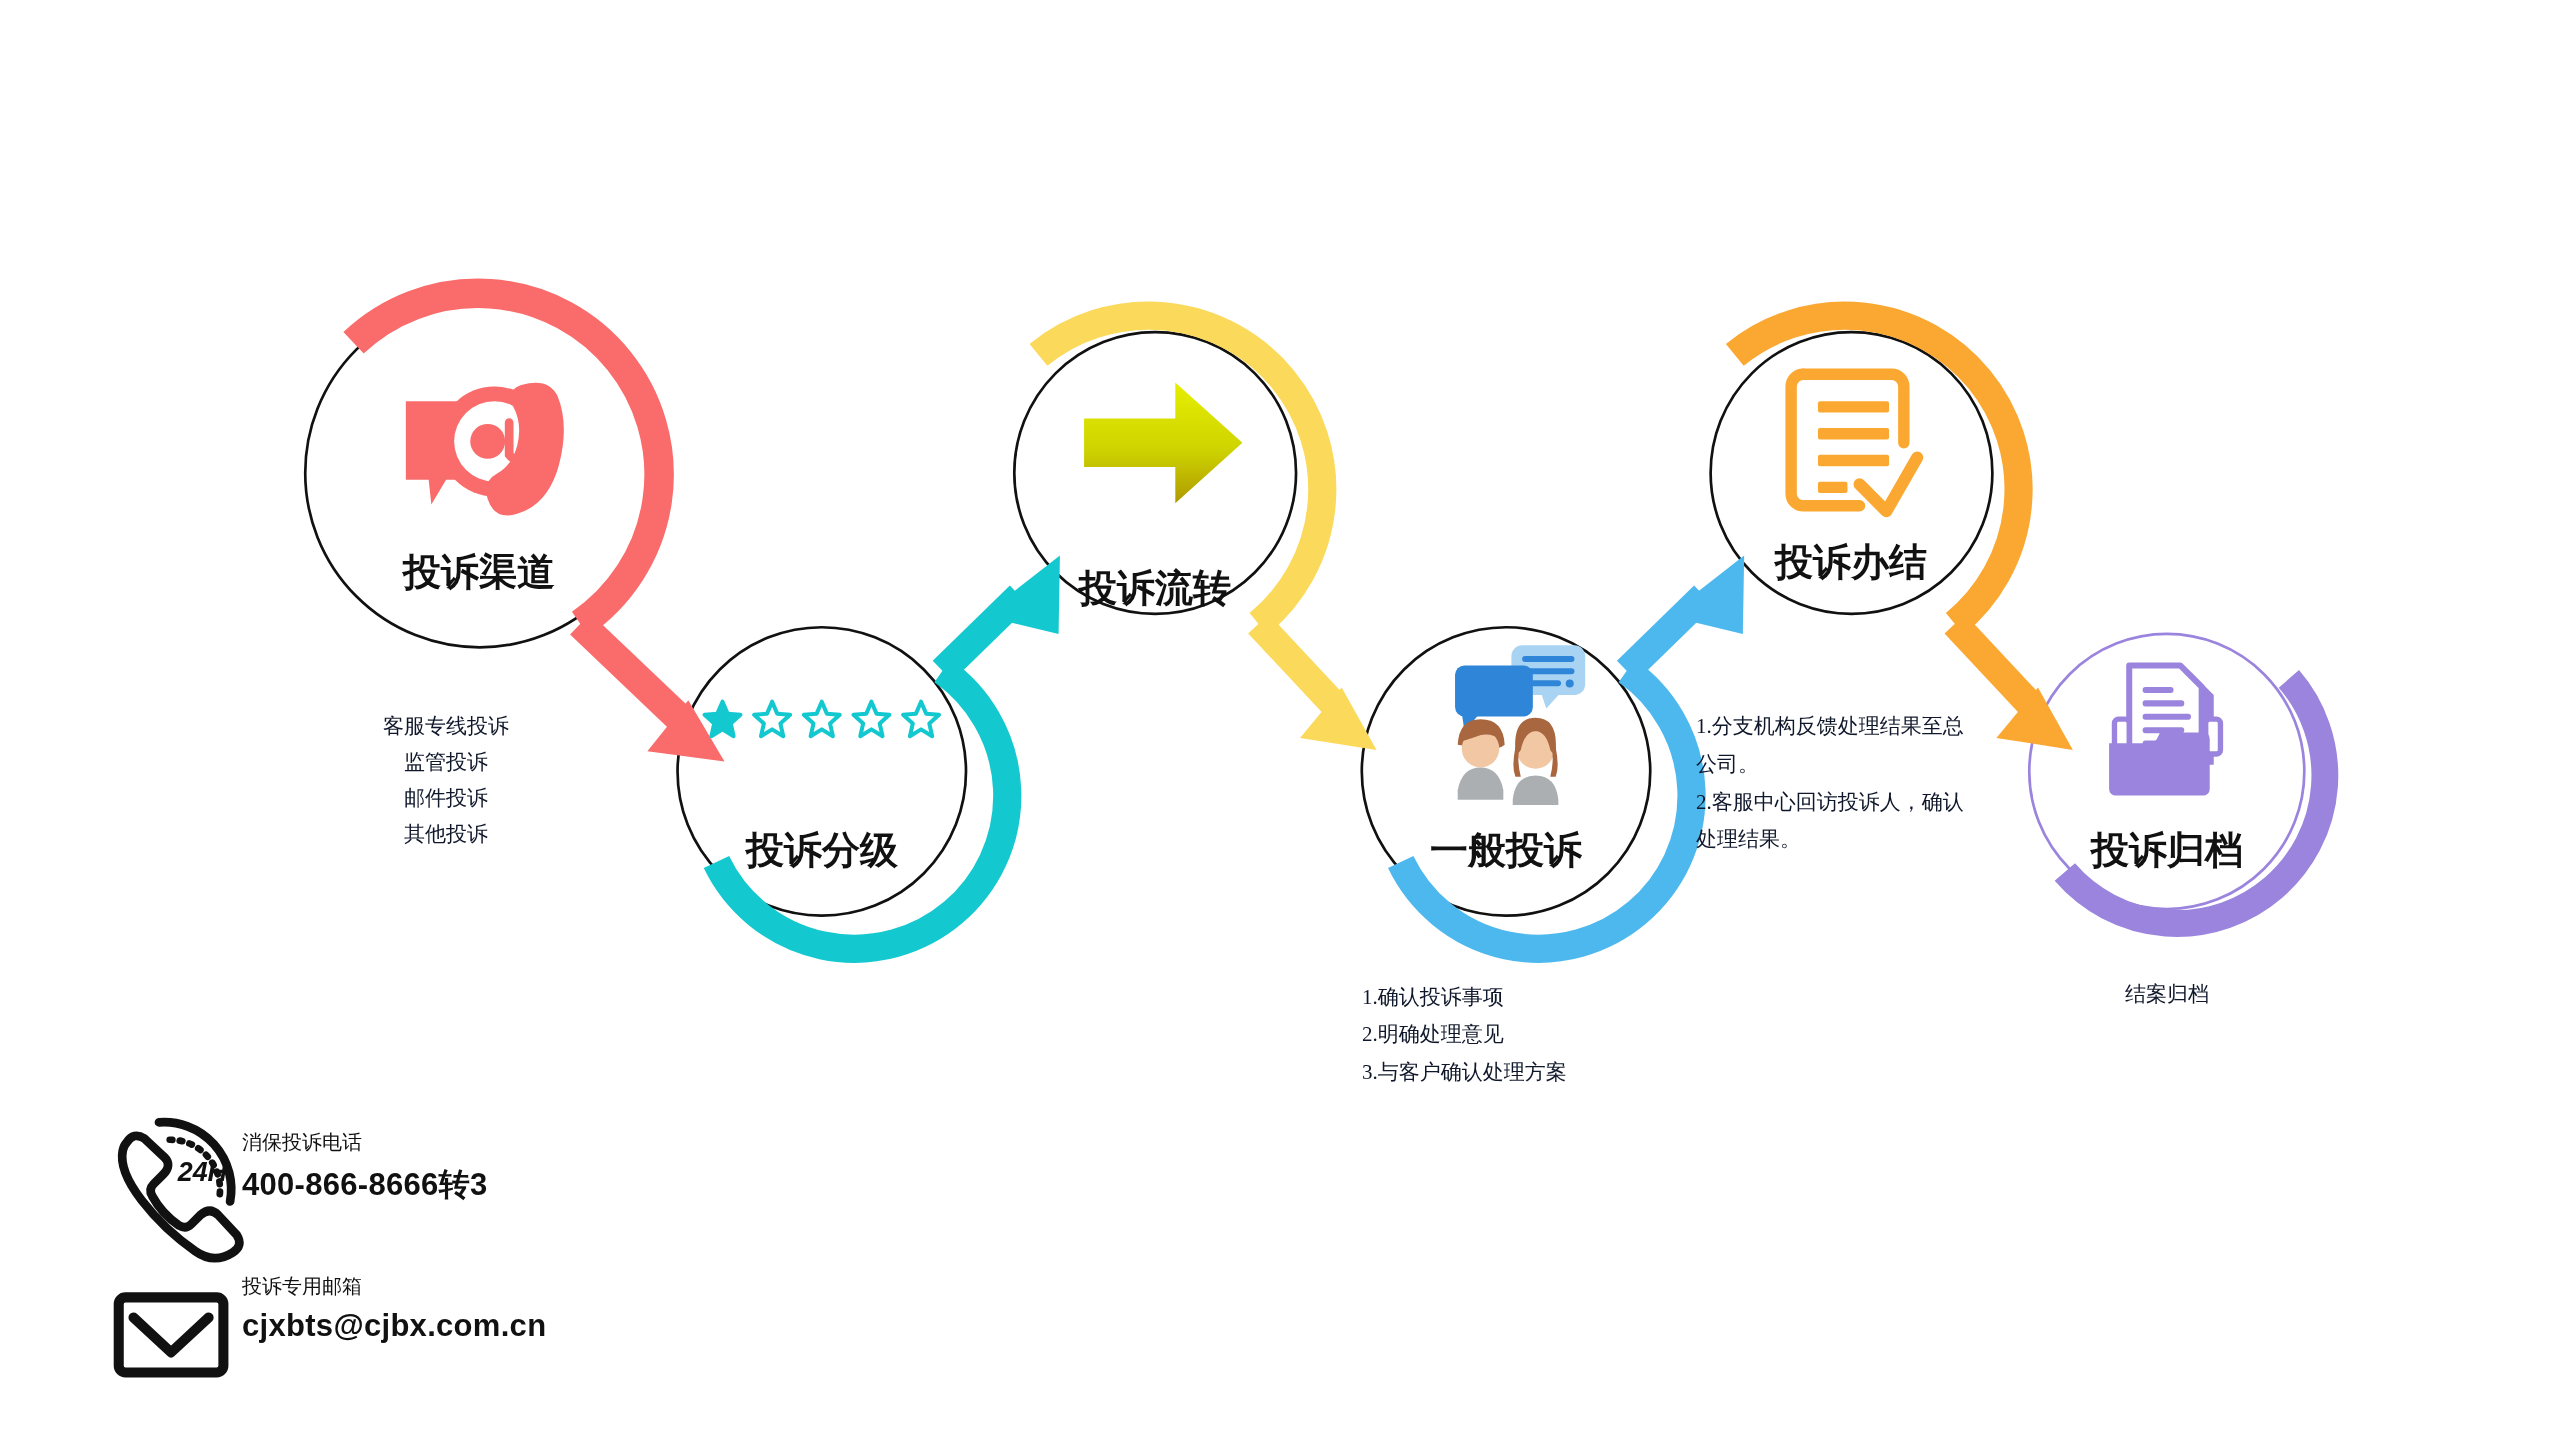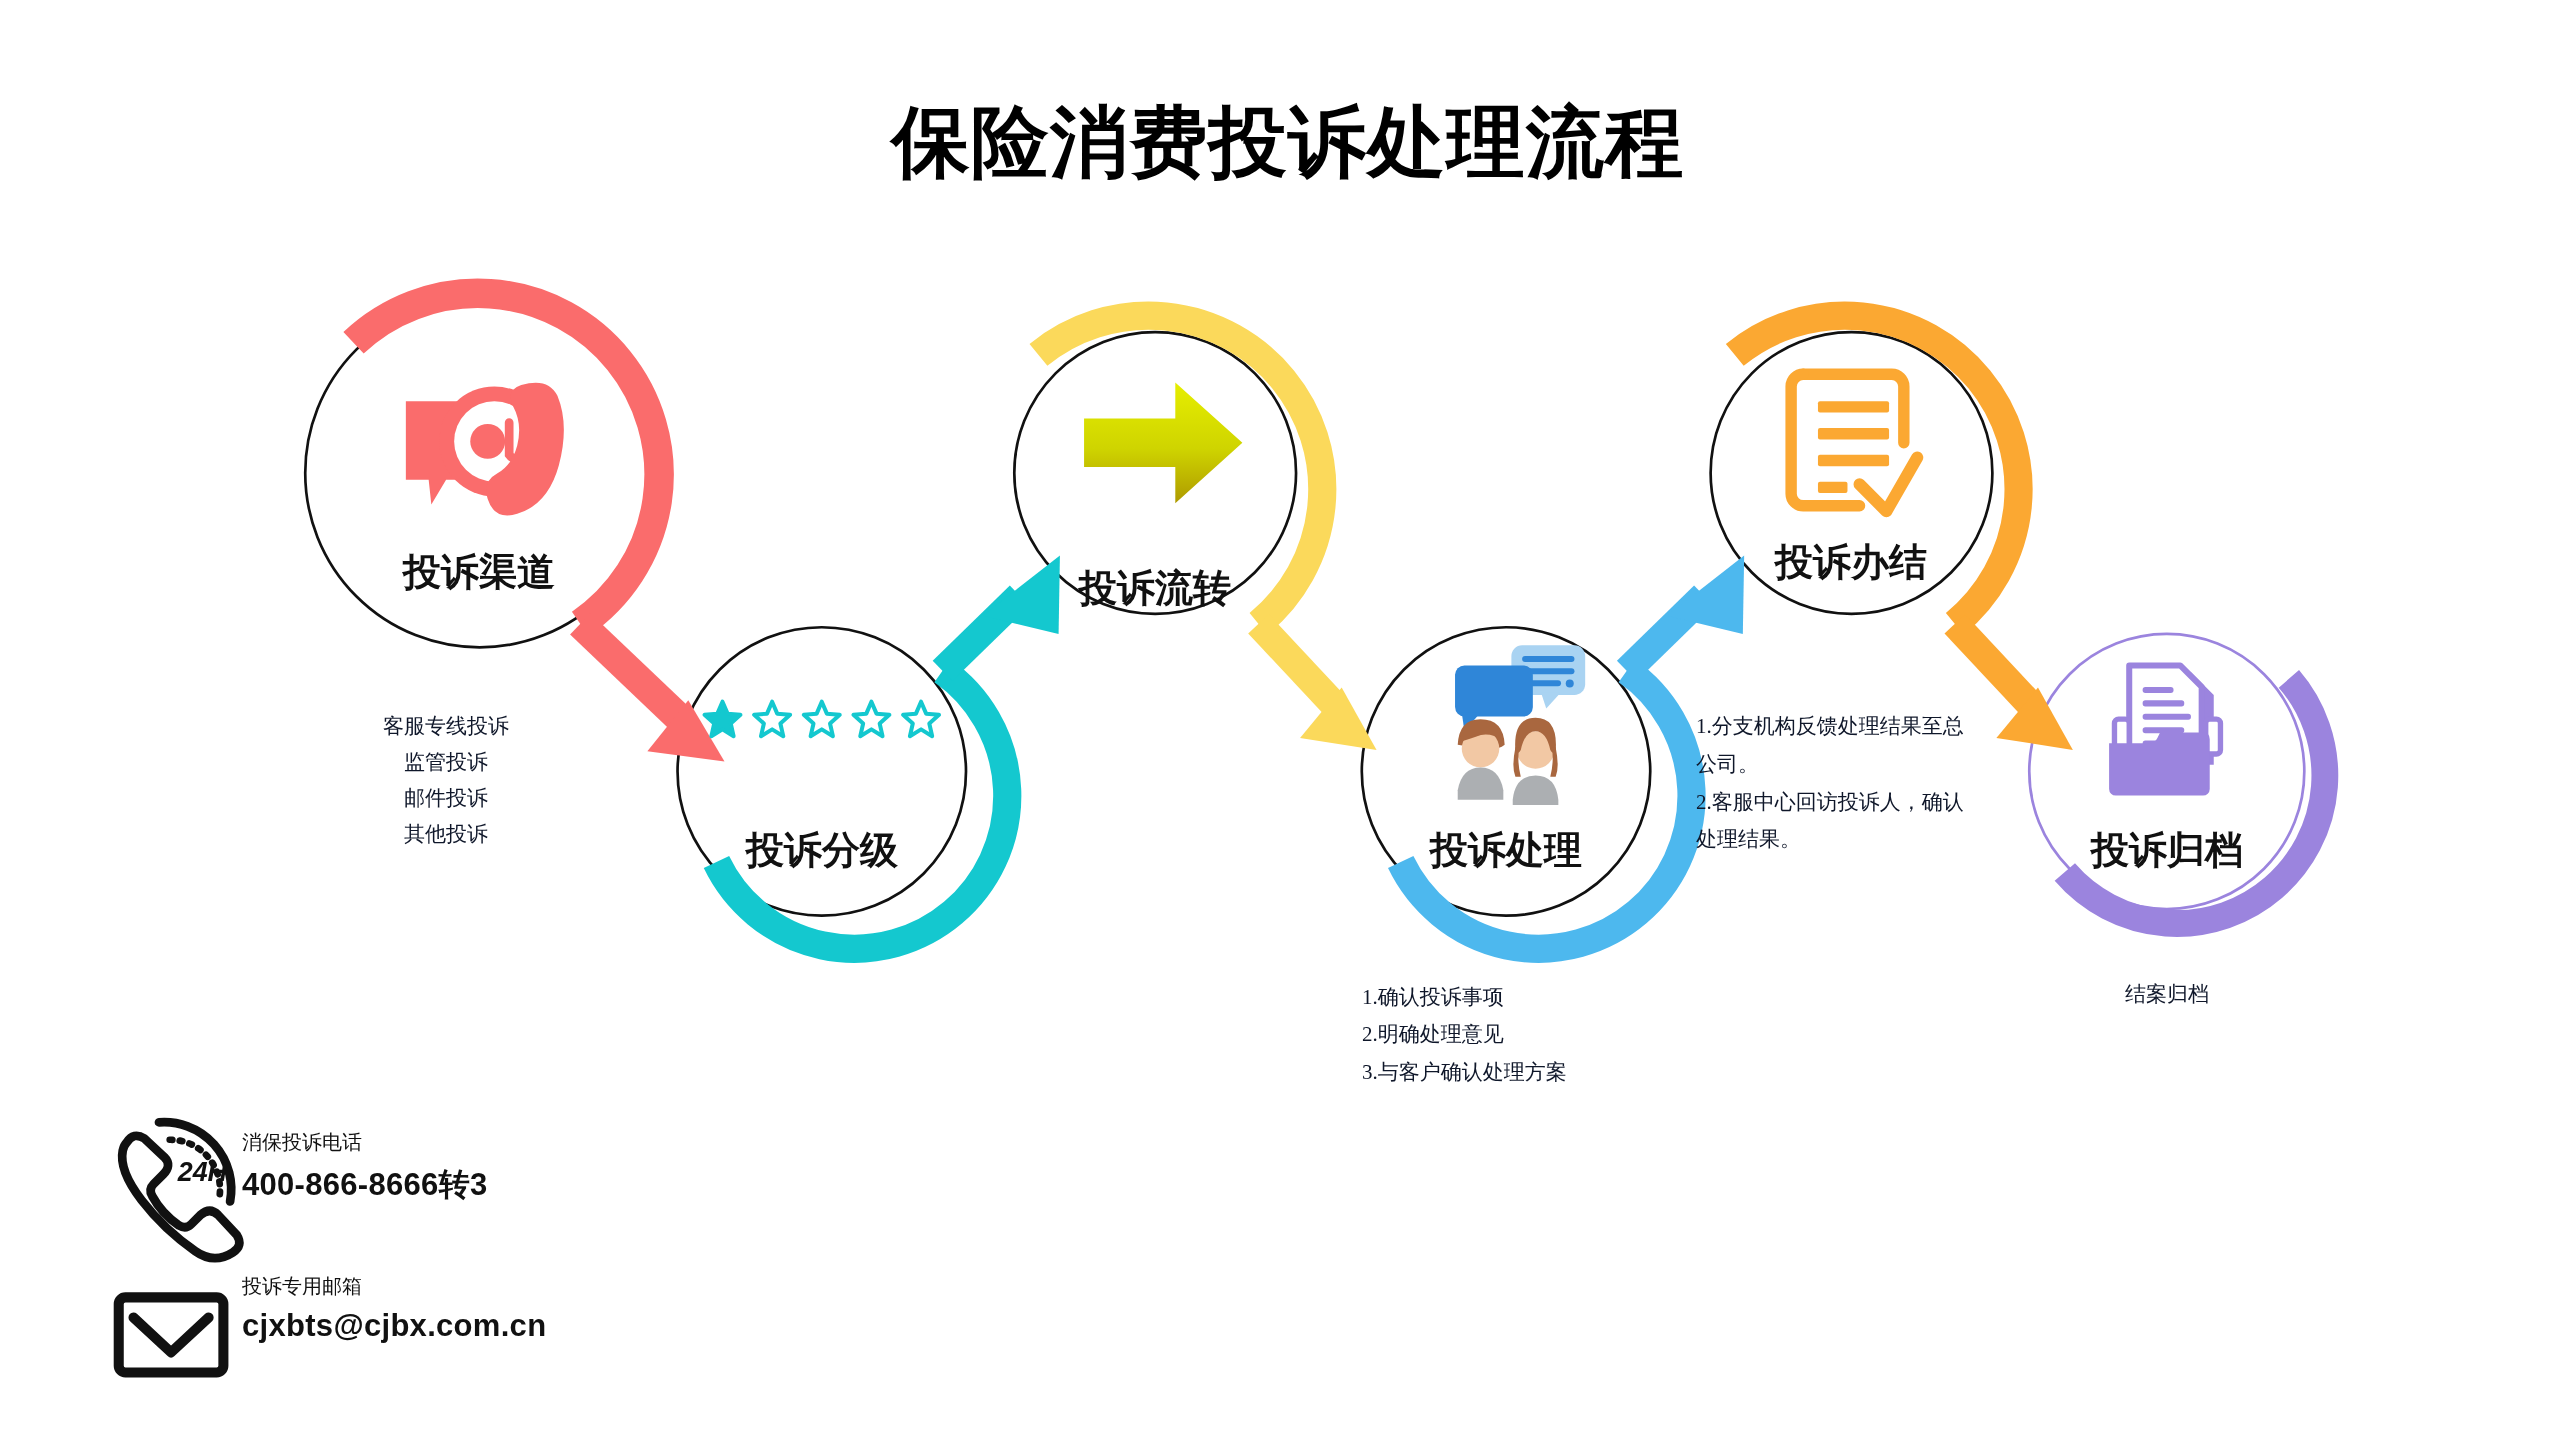--- a/index.html
+++ b/index.html
@@ -188,26 +188,25 @@
       <path d="M -2 -46 a 74 74 0 0 1 74 86" fill="none" stroke="#111" stroke-width="10" stroke-dasharray="4 11" stroke-linecap="round"></path>
       <text x="10" y="16" font-family="Liberation Sans, sans-serif" font-size="40" font-weight="bold" font-style="italic" fill="#111">24H</text>
     </g>
 
     <g transform="translate(255,1990)">
       <rect x="-78" y="-56" width="156" height="112" rx="10" fill="none" stroke="#111" stroke-width="15"></rect>
       <path d="M -56 -26 L 0 26 L 56 -26" fill="none" stroke="#111" stroke-width="15" stroke-linecap="round" stroke-linejoin="round"></path>
     </g>
   </svg>
 
-  <div class="page-title">保险消费投诉处理流程</div>
 
   <div class="node-label" style="left:345px;top:547px;width:268px;">投诉渠道</div>
   <div class="node-label" style="left:688px;top:825px;width:268px;">投诉分级</div>
   <div class="node-label" style="left:1021px;top:547px;width:268px;margin-top:16px;">投诉流转</div>
-  <div class="node-label" style="left:1372px;top:825px;width:268px;">投诉处理</div>
+  <div class="node-label" style="left:1372px;top:825px;width:268px;">一般投诉</div>
   <div class="node-label" style="left:1717px;top:537px;width:268px;">投诉办结</div>
   <div class="node-label" style="left:2033px;top:825px;width:268px;">投诉归档</div>
 
   <div class="detail-block center" style="left:312px;top:708px;width:268px;">
     <div class="detail-line">客服专线投诉</div>
     <div class="detail-line">监管投诉</div>
     <div class="detail-line">邮件投诉</div>
     <div class="detail-line">其他投诉</div>
   </div>
 

